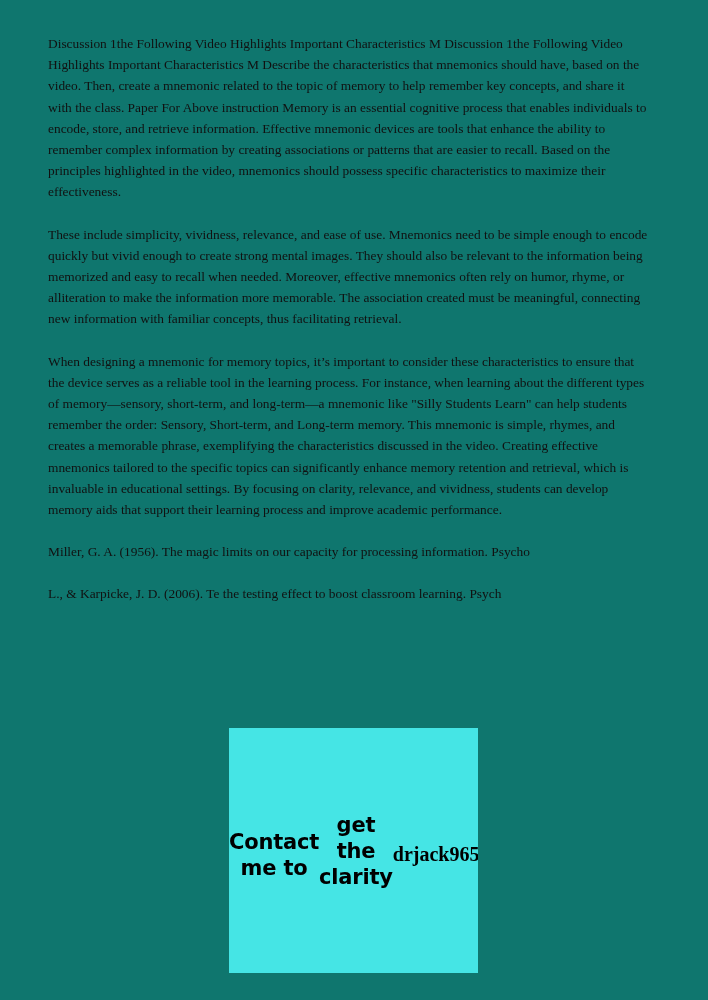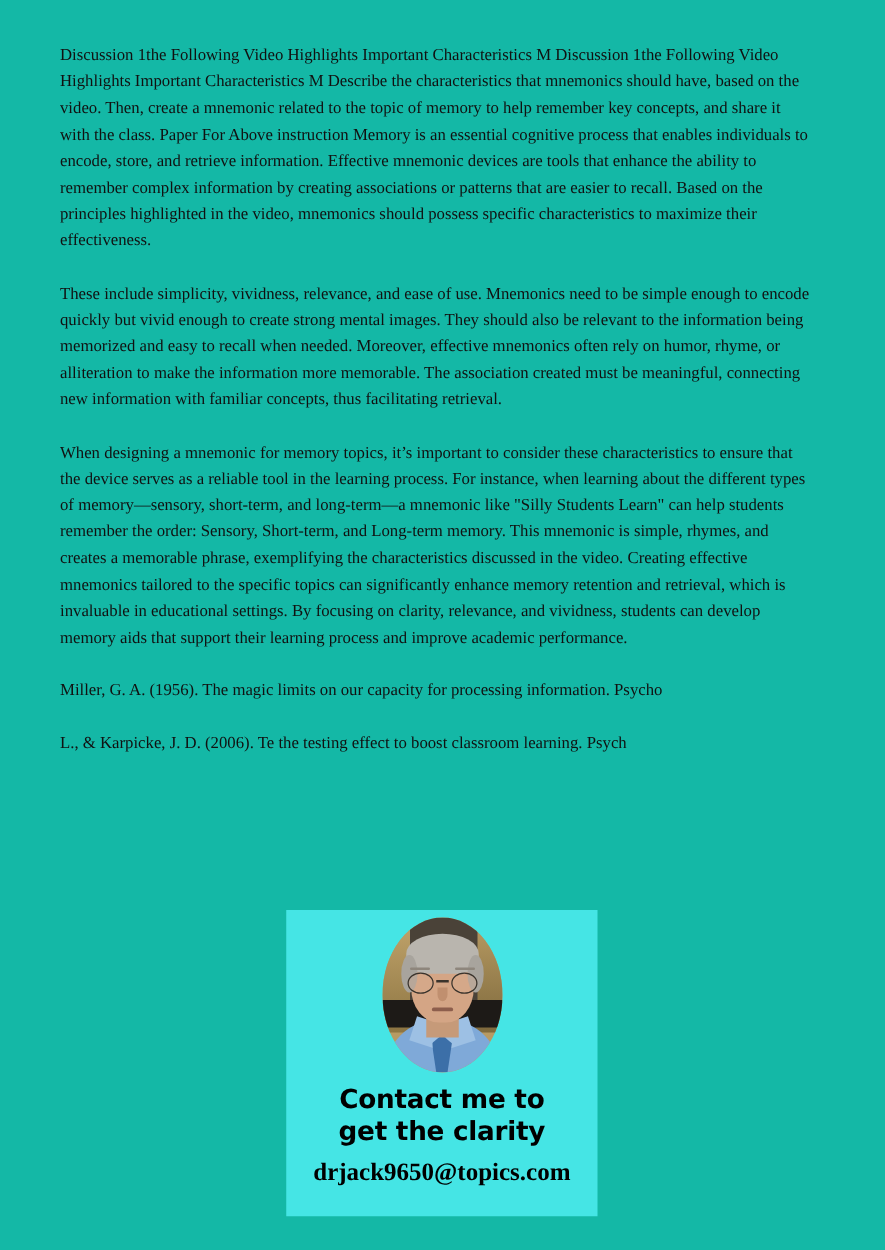--- a/index.html
+++ b/index.html
@@ -8,21 +8,21 @@
     background: #ffffff;
   }
   body {
     font-family: "Liberation Serif", "DejaVu Serif", serif;
     color: #000000;
   }
   #page {
     position: relative;
     width: 708px;
     height: 1000px;
-    background: #14b8a6;
+    background: #0f766e;
     overflow: hidden;
   }
   #doc-body {
     position: absolute;
     left: 48px;
     top: 33px;
     width: 600px;
   }
   .para {
     font-size: 13.4px;
@@ -42,21 +42,21 @@
   
   #contact-overlay {
     position: absolute;
     left: 229px;
     top: 728px;
     width: 249px;
     height: 245px;
     background: #45e5e5;
     z-index: 50;
     display: flex;
-    flex-direction: column;
+    flex-direction: row;
     align-items: center;
     justify-content: flex-start;
     overflow: hidden;
   }
   #overlay-photo {
     margin-top: 6px;
     width: 96px;
     height: 124px;
     border-radius: 50% / 50%;
     overflow: hidden;

